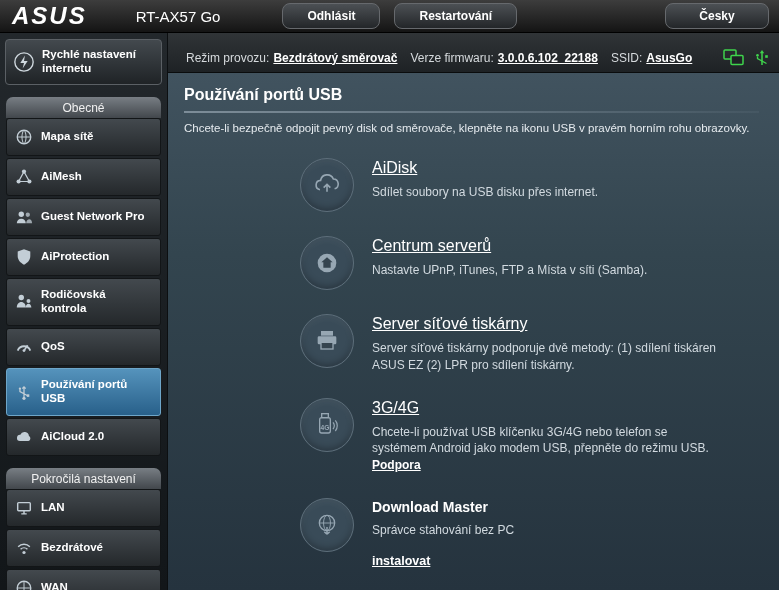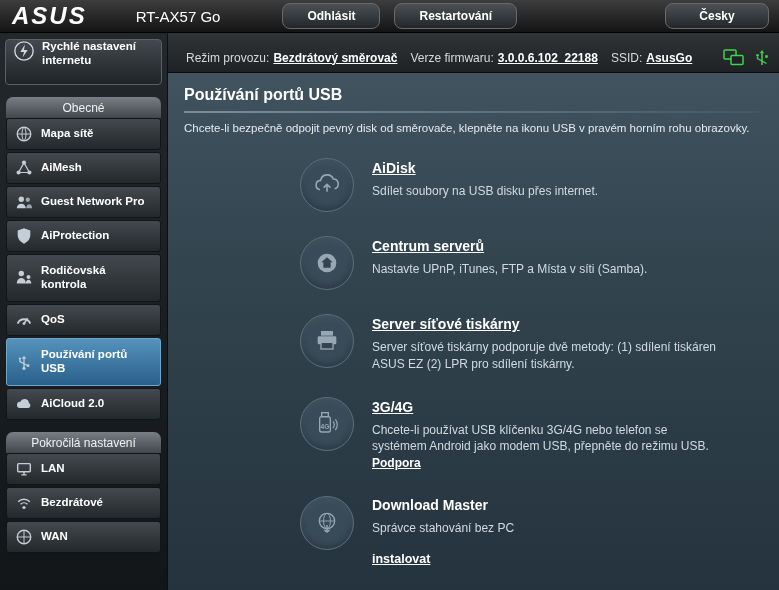--- a/index.html
+++ b/index.html
@@ -20,27 +20,27 @@
              margin-right:14px; cursor:pointer; white-space:nowrap; }
   .lang-btn { margin-left:auto; margin-right:2px; min-width:104px; }
 
   
   .body-row { flex:1; display:flex; min-height:0; }
 
   
   .sidebar { flex:0 0 168px; width:168px; background:linear-gradient(180deg,#23282c,#121619);
              padding-top:6px; border-right:1px solid #0c0f11; }
   .quick-btn { margin:0 5px; height:46px; background:linear-gradient(180deg,#43494e,#1f2326);
-               border:1px solid #5b6065; border-radius:4px; display:flex; align-items:flex-start;
+               border:1px solid #5b6065; border-radius:4px; display:flex; align-items:center;
                gap:7px; padding:0 7px; color:#fff; font-size:11.5px; font-weight:bold;
                line-height:1.25; cursor:pointer; }
   .section-tab { margin:12px 6px 0; height:21px; background:linear-gradient(180deg,#787e84,#42474c);
                  border-radius:7px 7px 0 0; color:#f0f0f0; font-size:12px; display:flex;
                  align-items:center; justify-content:center; }
-  .side-item { margin:0 6px 2px; height:32px; background:linear-gradient(180deg,#43494e,#24282b);
+  .side-item { margin:0 6px 2px; height:38px; background:linear-gradient(180deg,#43494e,#24282b);
                border:1px solid #121517; border-radius:3px; display:flex; align-items:center;
                gap:6px; padding:0 6px; color:#fff; font-size:11.5px; font-weight:bold;
                cursor:pointer; }
   .side-item.tall { height:48px; }
   .side-item.selected { background:linear-gradient(180deg,#5593bc,#28608a); border-color:#6ea6c9; }
   .side-icon { width:22px; height:22px; flex:0 0 22px; color:#c3ced6; display:flex;
                align-items:center; justify-content:center; }
   .side-label { line-height:1.2; }
 
   
@@ -61,21 +61,21 @@
   .title-divider { height:2px; margin:7px 0 9px;
                    background:linear-gradient(90deg,#7d8d99,rgba(125,141,153,0.12)); }
   .page-desc { color:#e6ebef; font-size:11.5px; }
   .apps { margin-top:24px; padding-left:116px; }
   .app-row { display:flex; gap:18px; margin-bottom:24px; }
   .app-icon { width:54px; height:54px; flex:0 0 54px; border-radius:50%;
               border:1px solid #5d6e7a; background:#394b58;
               box-shadow:inset 0 3px 6px rgba(255,255,255,0.06), inset 0 -3px 6px rgba(0,0,0,0.25);
               display:flex; align-items:center; justify-content:center; }
   .app-text { max-width:348px; padding-top:1px; }
-  .app-link { color:#fff; font-size:14px; font-weight:bold; text-decoration:underline;
+  .app-link { color:#fff; font-size:16px; font-weight:normal; text-decoration:underline;
               cursor:pointer; display:inline-block; margin-bottom:7px; }
   .app-title { color:#fff; font-size:14px; font-weight:bold; margin-bottom:7px; }
   .app-desc { color:#d2dae0; font-size:12px; line-height:1.4; }
   .inline-link { color:#fff; font-weight:bold; text-decoration:underline; cursor:pointer; }
   .install-link { display:inline-block; margin-top:15px; color:#fff; font-weight:bold;
                   font-size:12.5px; text-decoration:underline; cursor:pointer; }
   svg { display:block; }
 </style>
 </head>
 <body>

